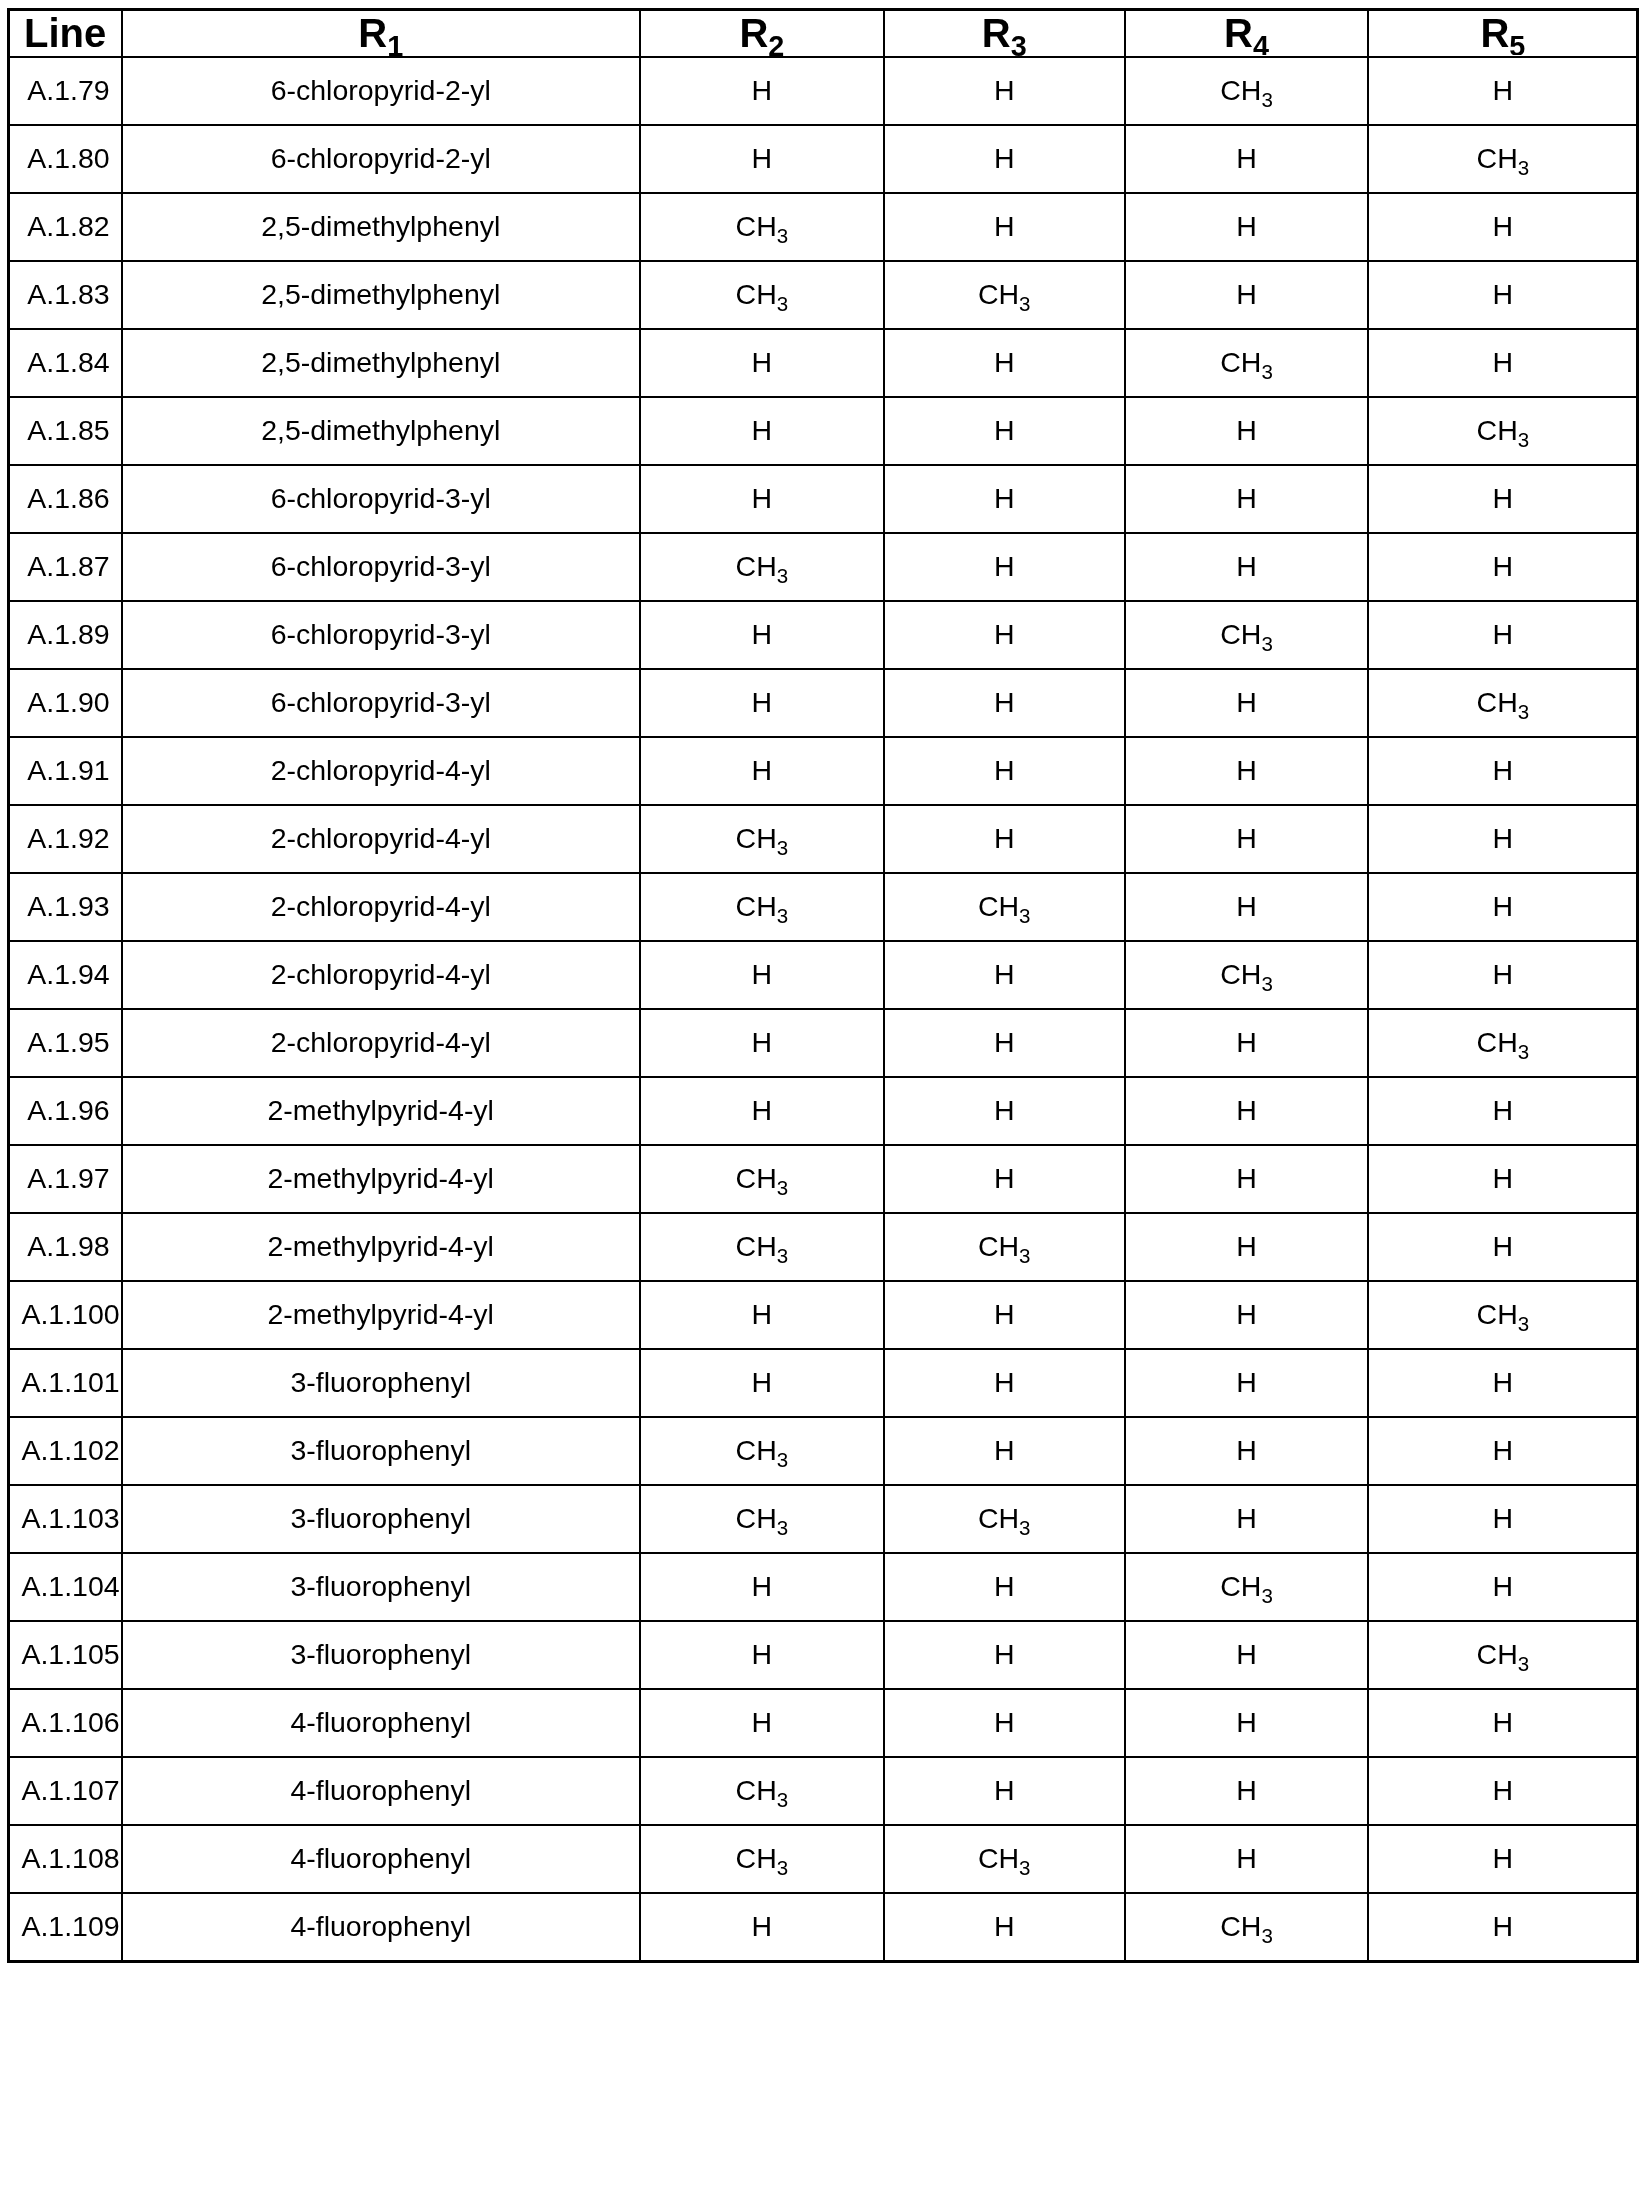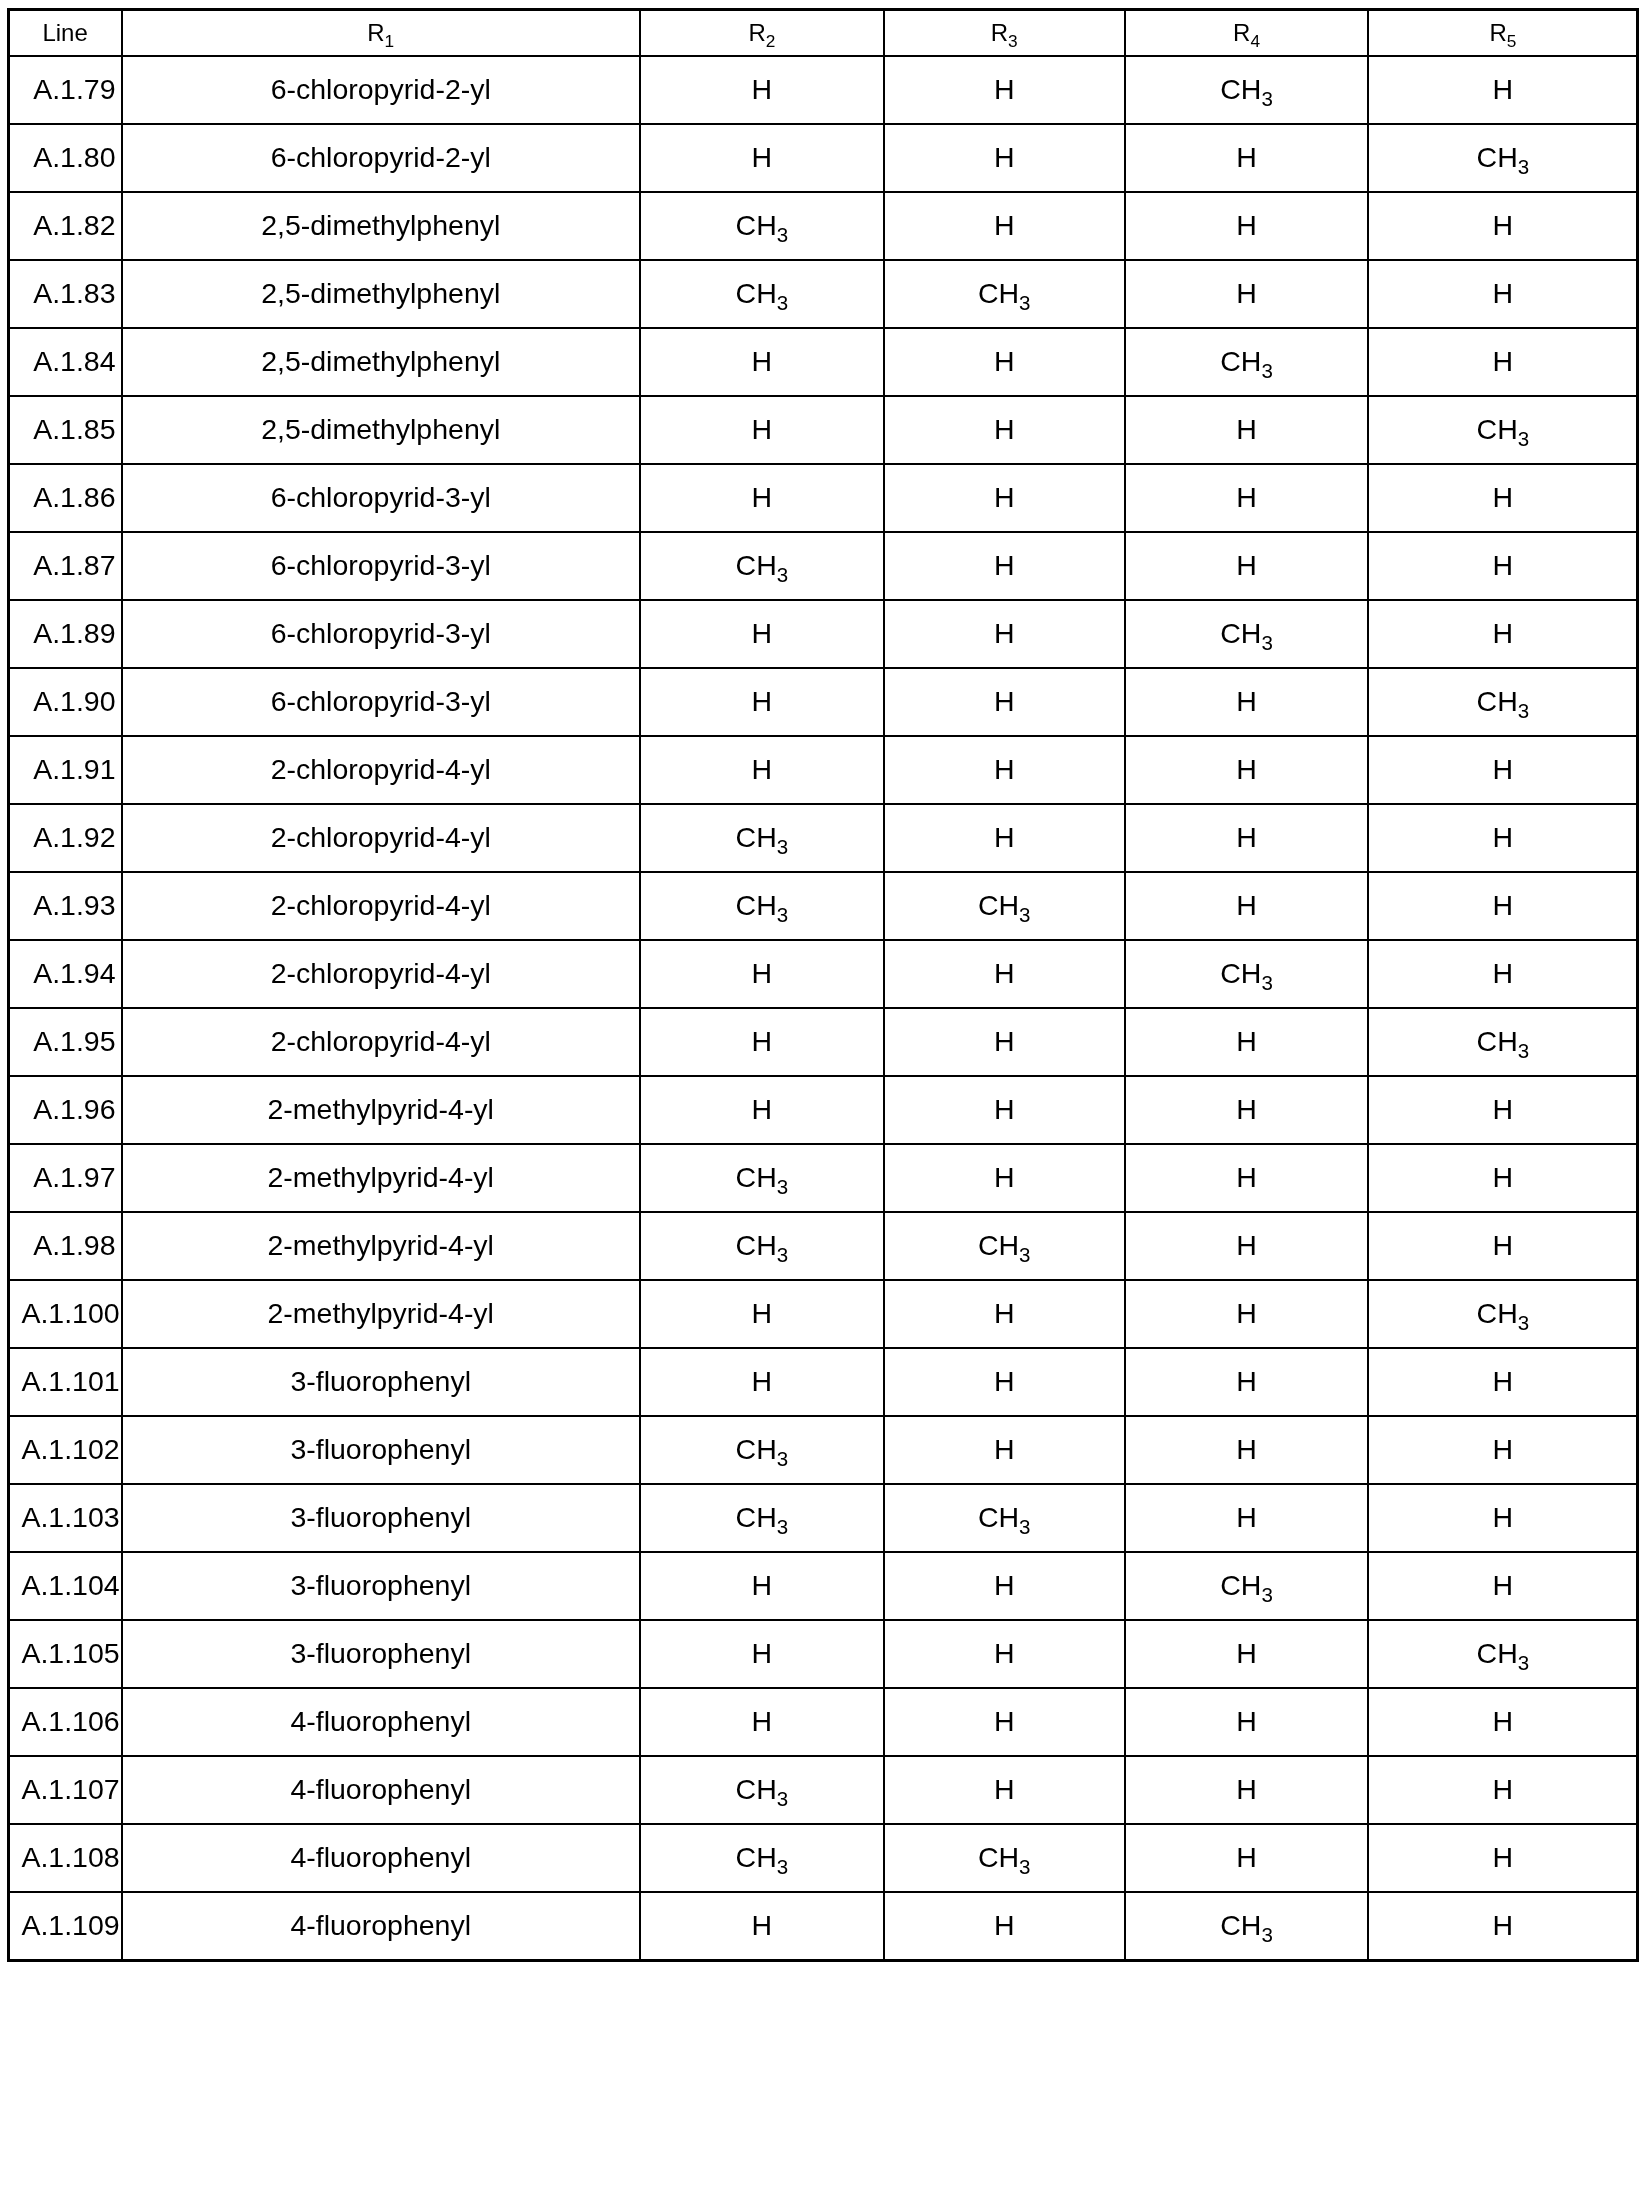--- a/index.html
+++ b/index.html
@@ -24,31 +24,31 @@
   table.subst-table th,
   table.subst-table td {
     border: 2.5px solid #000000;
     text-align: center;
     vertical-align: middle;
     padding: 0 5px;
     overflow: hidden;
     white-space: nowrap;
   }
   table.subst-table th {
-    font-weight: normal;
-    font-size: 24px;
+    font-weight: bold;
+    font-size: 40px;
     height: 44px;
   }
   table.subst-table td {
     font-size: 28.5px;
     height: 66px;
   }
   
   table.subst-table td.col-0 {
-    text-align: right;
+    text-align: center;
     padding-left: 11.7px;
   }
   .col-0 { width: 6.5%; }
   .col-1 { width: 32.5%; }
   .col-2 { width: 14.9%; }
   .col-3 { width: 14.7%; }
   .col-4 { width: 14.9%; border-radius: 20px; }
   .col-5 { width: 16.5%; border-radius: 23px; }
   sub {
     font-size: 72%;

